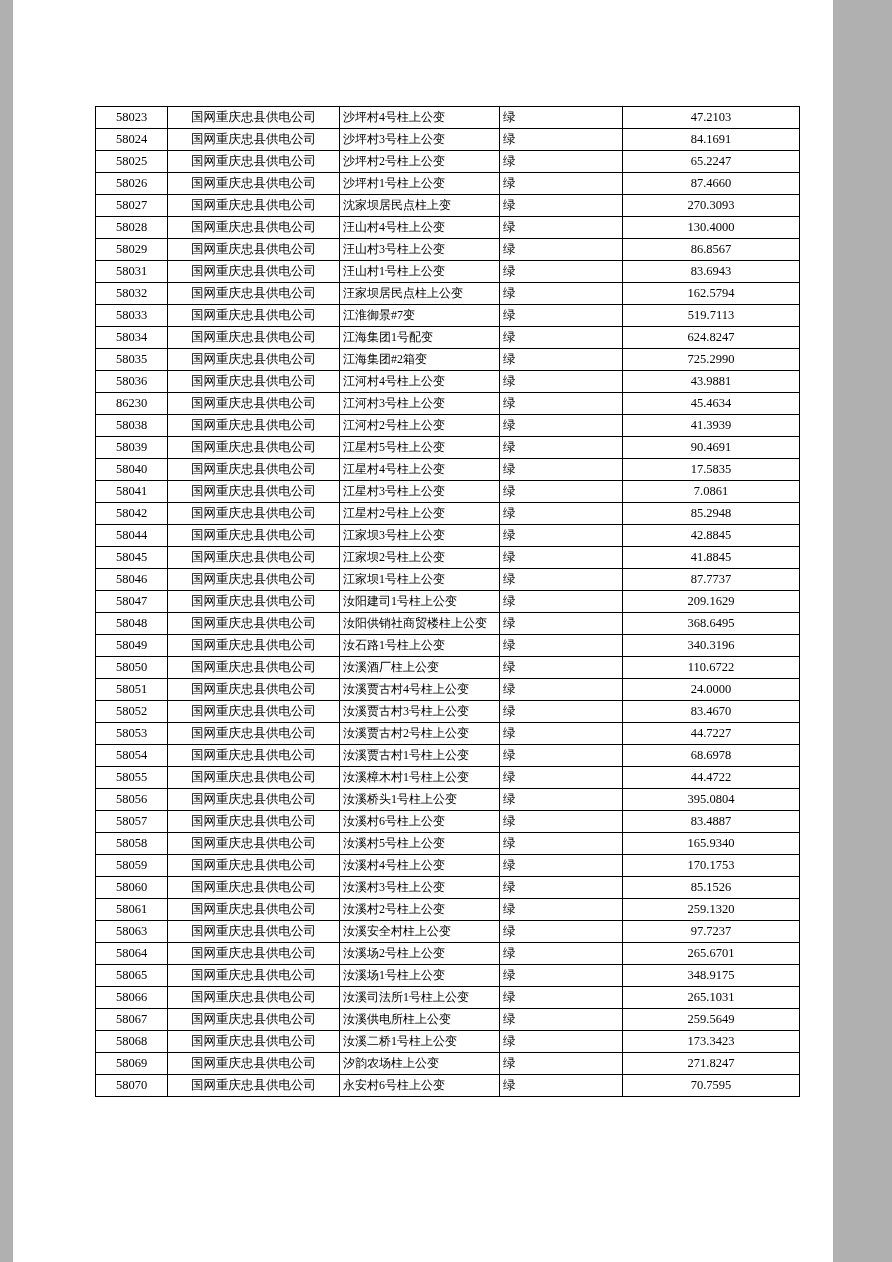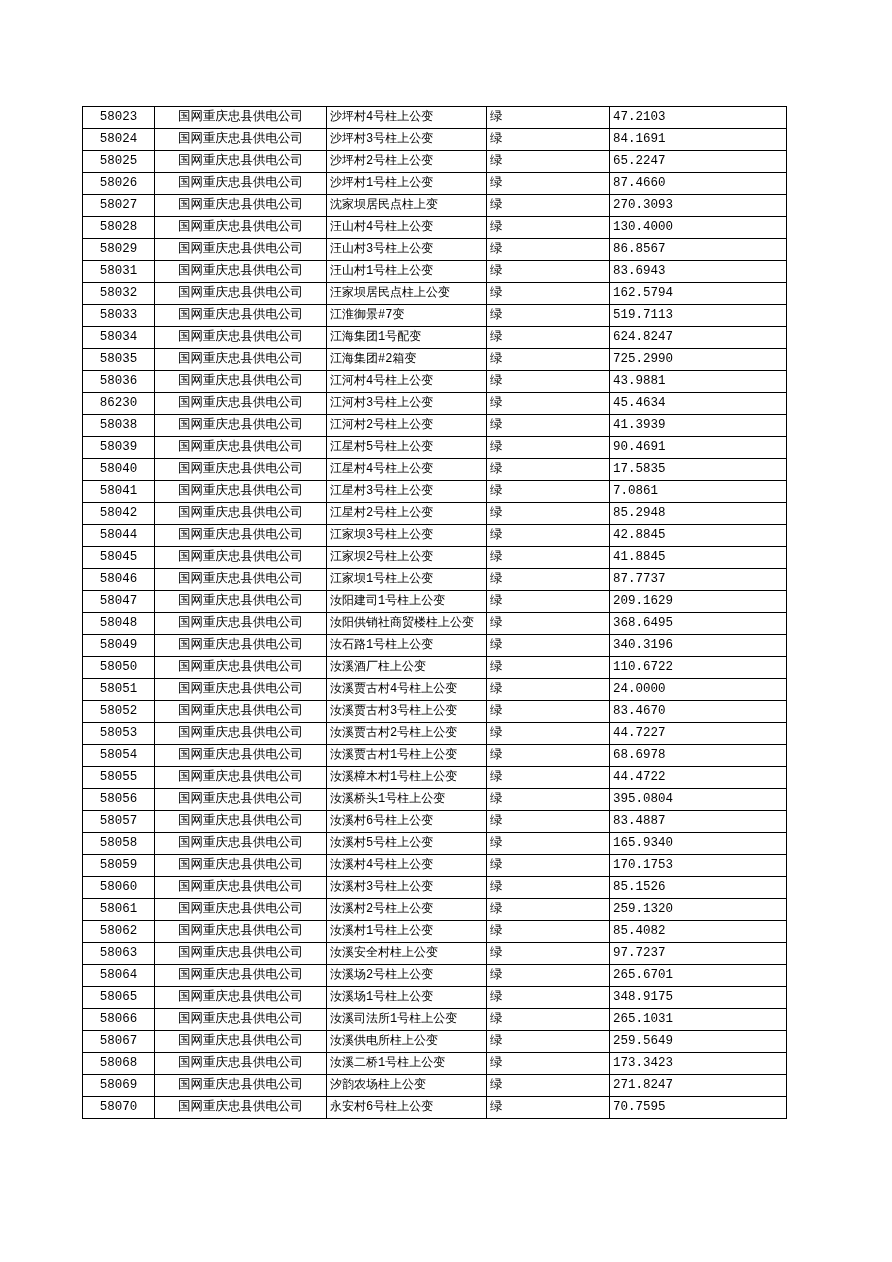--- a/index.html
+++ b/index.html
@@ -1,27 +1,28 @@
 <!DOCTYPE html>
 <html><head>
 <meta charset="utf-8">
 <style>
   html, body {
     margin: 0;
     padding: 0;
     background: #b0b0b0;
   }
   .page {
-    width: 892px;
+    width: 820px;
     height: 1262px;
     background: #ffffff;
     position: relative;
     box-sizing: border-box;
-    font-family: Liberation Mono, monospace;
+    font-family: Liberation Serif, serif;
     overflow: hidden;
+    margin-left: 13px;
   }
   .sheet {
     position: absolute;
     left: 82px;
     top: 106px;
     width: 704px;
   }
   table.data-table {
     border-collapse: collapse;
     table-layout: fixed;
@@ -40,21 +41,21 @@
   col.c-id { width: 72px; }
   col.c-company { width: 172px; }
   col.c-device { width: 160px; }
   col.c-status { width: 123px; }
   col.c-value { width: 177px; }
 
   td.id-cell { text-align: center; }
   td.company-cell { text-align: center; padding-left: 5px; }
   td.device-cell { text-align: left; padding-left: 5px; font-size: 12px; }
   td.status-cell { text-align: left; padding-left: 5px; }
-  td.value-cell { text-align: left; }
+  td.value-cell { text-align: center; }
 </style>
 </head>
 <body>
 
 <div class="page">
   <div class="sheet">
     <table class="data-table">
       <colgroup>
         <col class="c-id">
         <col class="c-company">
@@ -316,27 +317,20 @@
             <td class="value-cell">85.1526</td>
           </tr>
           <tr>
             <td class="id-cell">58061</td>
             <td class="company-cell">国网重庆忠县供电公司</td>
             <td class="device-cell">汝溪村2号柱上公变</td>
             <td class="status-cell">绿</td>
             <td class="value-cell">259.1320</td>
           </tr>
           <tr>
-            <td class="id-cell">58062</td>
-            <td class="company-cell">国网重庆忠县供电公司</td>
-            <td class="device-cell">汝溪村1号柱上公变</td>
-            <td class="status-cell">绿</td>
-            <td class="value-cell">85.4082</td>
-          </tr>
-          <tr>
             <td class="id-cell">58063</td>
             <td class="company-cell">国网重庆忠县供电公司</td>
             <td class="device-cell">汝溪安全村柱上公变</td>
             <td class="status-cell">绿</td>
             <td class="value-cell">97.7237</td>
           </tr>
           <tr>
             <td class="id-cell">58064</td>
             <td class="company-cell">国网重庆忠县供电公司</td>
             <td class="device-cell">汝溪场2号柱上公变</td>

